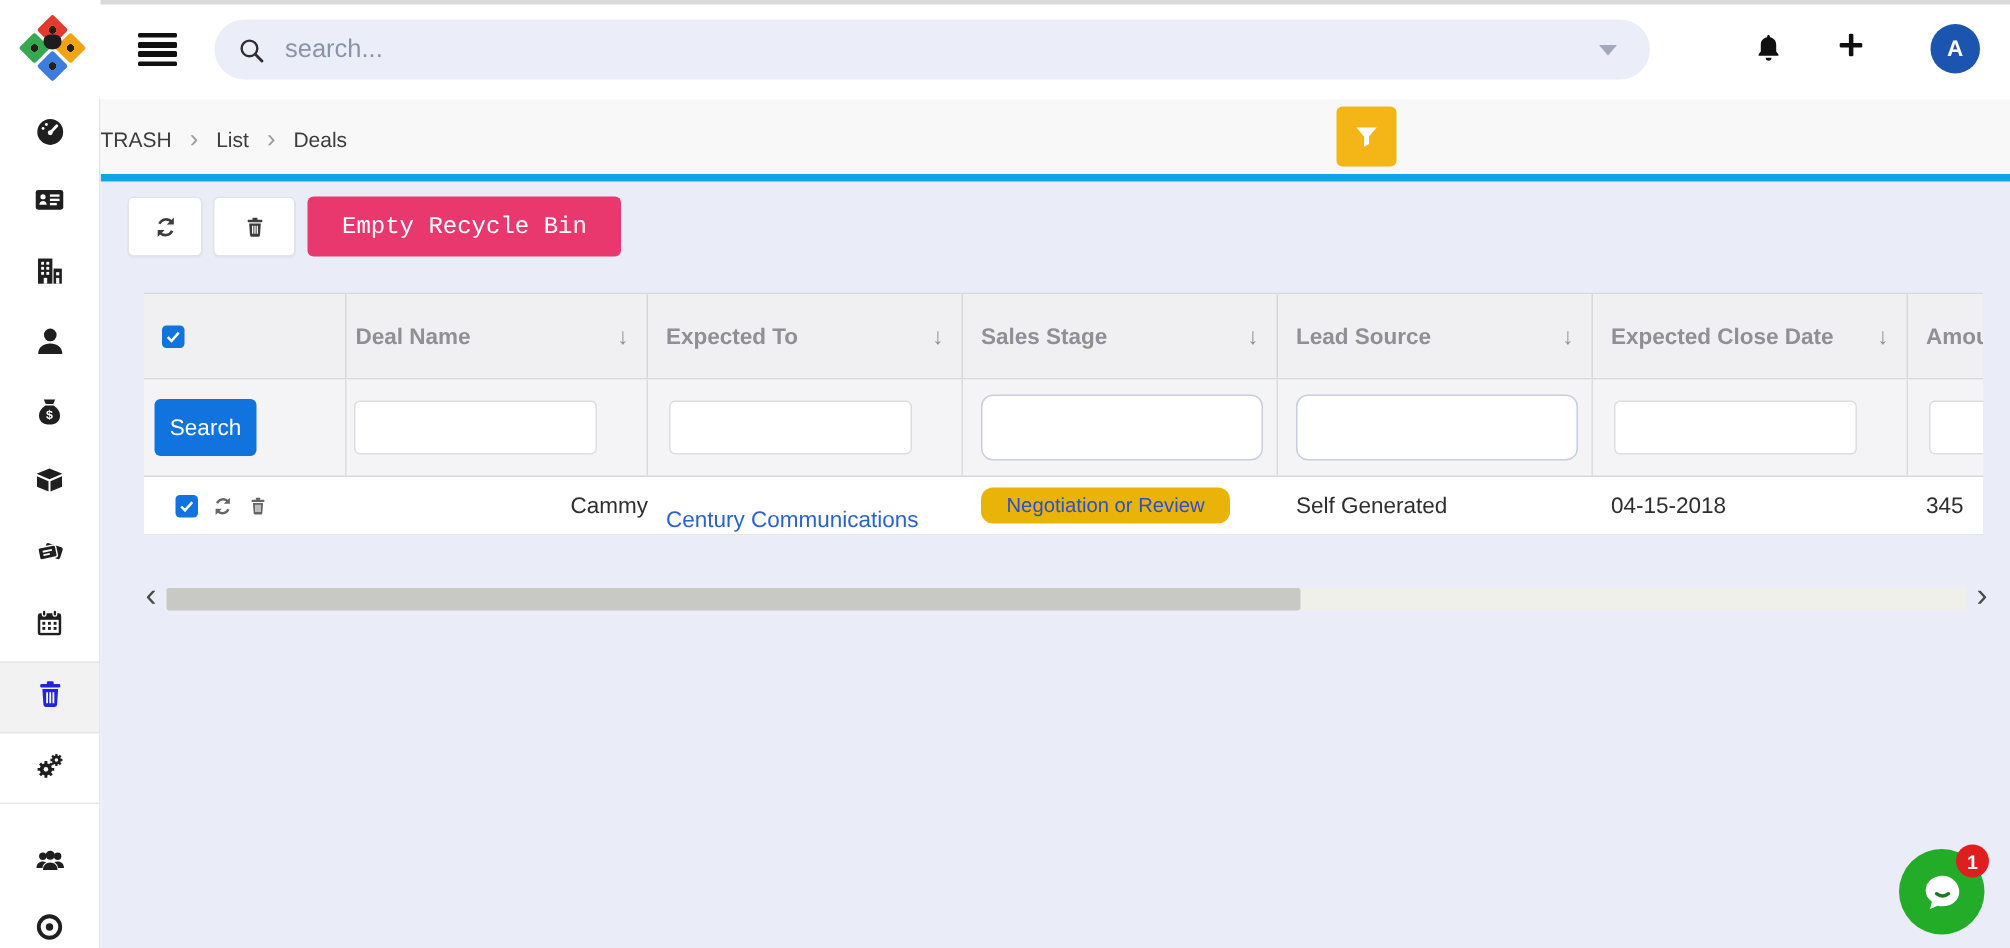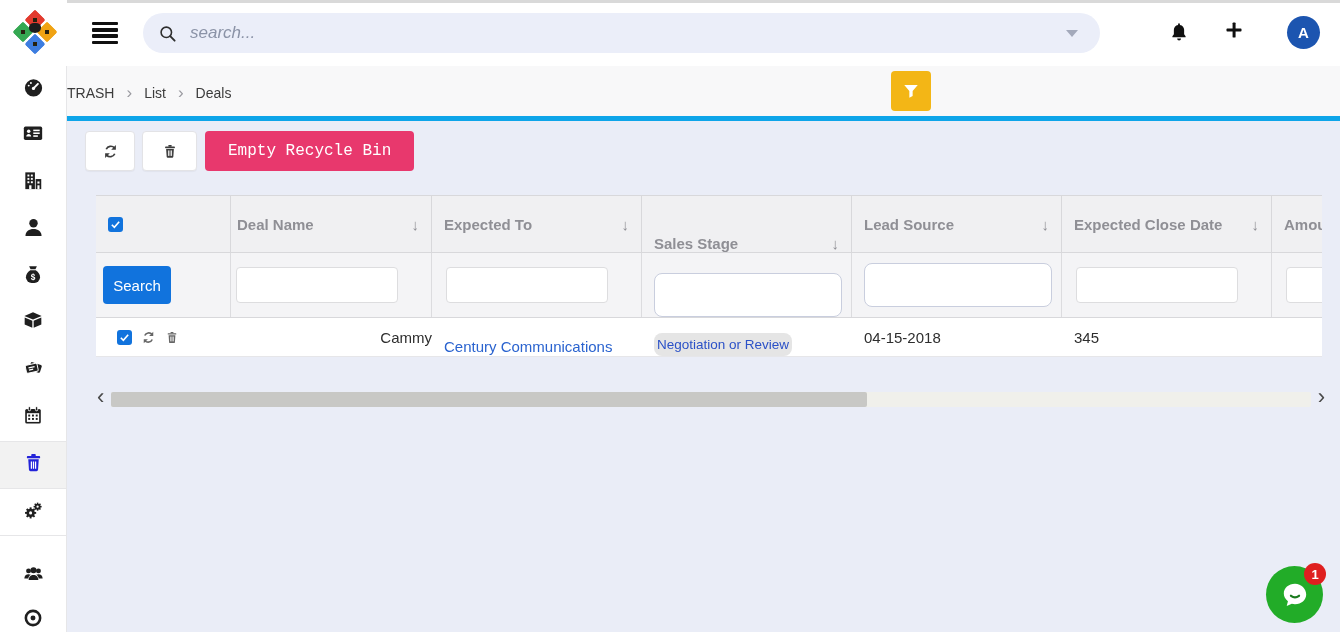--- a/index.html
+++ b/index.html
@@ -19,21 +19,21 @@
   .lg.red{background-color:#e23a2e;}
   .lg.yellow{background-color:#f0a313;}
   .lg.green{background-color:#35a852;}
   .lg.blue{background-color:#3d7de0;}
   .logo-blob{position:absolute;left:18px;top:15px;width:12px;height:10px;background:#1d1d1d;border-radius:45% 45% 55% 55%;}
   .hamburger{position:absolute;left:92px;top:22px;width:26px;height:22px;cursor:pointer;}
   .hamburger div{height:3.4px;background:#101010;border-radius:1px;margin-bottom:2.8px;}
   .search-pill{position:absolute;left:143px;top:13px;width:957px;height:40px;background:#ebeef9;
     border-radius:21px;display:flex;align-items:center;padding:0 22px 0 15px;box-sizing:border-box;}
   .search-pill input{flex:1;border:none;outline:none;background:transparent;font-size:17px;
-    color:#000000;margin-left:11px;font-family:"Liberation Sans",sans-serif;font-style:italic;}
+    color:#000000;margin-left:11px;font-family:"Liberation Sans",sans-serif;}
   .search-pill input::placeholder{color:#8b93a7;}
   .search-caret{width:0;height:0;border-left:6px solid transparent;border-right:6px solid transparent;
     border-top:7px solid #a3a9bb;}
   .bell{position:absolute;left:1168px;top:21px;cursor:pointer;}
   .plus{position:absolute;left:1224px;top:20px;cursor:pointer;}
   .avatar{position:absolute;left:1287px;top:16px;width:33px;height:33px;border-radius:50%;
     background:#1c55b0;color:#fff;font-size:15px;font-weight:bold;display:flex;align-items:center;
     justify-content:center;cursor:pointer;}
 
   
@@ -64,21 +64,21 @@
   .btn-delete{left:75px;width:55px;}
   .btn-danger{position:absolute;left:138px;top:10px;height:40px;padding:0 23px;background:#e8386d;
     color:#fff;border:none;border-radius:4px;font-size:16px;font-family:Liberation Mono, monospace;
     display:flex;align-items:center;cursor:pointer;}
 
   
   .table-wrap{position:absolute;left:29px;top:74px;width:1226px;overflow:hidden;}
   .t-inner{width:1306px;}
   .t-row{display:flex;}
   .t-cell{box-sizing:border-box;display:flex;align-items:center;}
-  .c0{width:135px;}.c1{width:201px;}.c2{width:210px;}.c3{width:210px;align-items:flex-end;}
+  .c0{width:135px;}.c1{width:201px;}.c2{width:210px;}.c3{width:210px;}
   .c4{width:210px;}.c5{width:210px;}.c6{width:130px;}
   .t-head{height:56px;background:#f0f0f2;border-top:1px solid #d8d8db;border-bottom:1px solid #d8d8db;}
   .t-head .t-cell{border-right:1px solid #d8d8db;color:#8f8f95;font-weight:bold;font-size:15px;
     padding:0 12px;cursor:pointer;}
   .t-head .c1{padding-left:6px;align-items:center;}
   .sort{margin-left:auto;font-size:15px;color:#8f8f95;}
   .t-search{height:64px;background:#f4f4f6;border-bottom:1px solid #d8d8db;}
   .t-search .t-cell{border-right:1px solid #dcdcdf;}
   .search-btn{margin-left:7px;width:68px;height:38px;background:#1173dd;color:#fff;border:none;
     border-radius:4px;font-size:15px;font-family:"Liberation Sans",sans-serif;cursor:pointer;}
@@ -90,21 +90,21 @@
   .c5 .f-std{margin-left:14px;}
   .f-amt{width:92px;margin-left:14px;}
   .t-data{height:38px;background:#fff;border-bottom:1px solid #e6e6e9;font-size:15px;color:#2e2e2e;}
   .t-data .c1{padding-left:6px;justify-content:flex-end;}
   .t-data .c2,.t-data .c3,.t-data .c4,.t-data .c5,.t-data .c6{padding-left:12px;}
   .rowtools{padding-left:21px;gap:9px;}
   .cb{width:15px;height:15px;background:#1173dd;border-radius:3px;display:flex;align-items:center;
     justify-content:center;cursor:pointer;flex:0 0 auto;}
   .icon-btn{cursor:pointer;display:flex;}
   .link{color:#2a63cf;text-decoration:none;cursor:pointer;margin-top:18px;}
-  .badge{display:inline-block;background:#e5e5e5;color:#2b51c7;font-size:13.5px;padding:5px 3px;
+  .badge{display:inline-block;background:#eab308;color:#2b51c7;font-size:13.5px;padding:5px 17px;
     border-radius:8px;line-height:1;}
   .head-cb-pad{padding-left:9px;}
 
   
   .hscroll{position:absolute;left:30px;top:266px;width:1228px;height:24px;display:flex;
     align-items:center;gap:7px;}
   .hs-arrow{color:#4a4a4a;font-size:22px;line-height:1;cursor:pointer;user-select:none;padding-bottom:4px;}
   .hs-track{flex:1;height:15px;background:#f0f0eb;border-radius:2px;position:relative;cursor:pointer;}
   .hs-thumb{position:absolute;left:0;top:0;height:15px;width:63%;background:#c8c8c5;border-radius:2px;cursor:grab;}
 
@@ -450,20 +450,23 @@
         </div>
         <div class="t-cell c1">
           <span>Cammy</span>
         </div>
         <div class="t-cell c2">
           <a class="link">Century Communications</a>
         </div>
         <div class="t-cell c3">
           <span class="badge">Negotiation or Review</span>
         </div>
+        <div class="t-cell c4">
+          <span>Self Generated</span>
+        </div>
         <div class="t-cell c5">
           <span>04-15-2018</span>
         </div>
         <div class="t-cell c6">
           <span>345</span>
         </div>
       </div>
 
     </div>
   </div>

